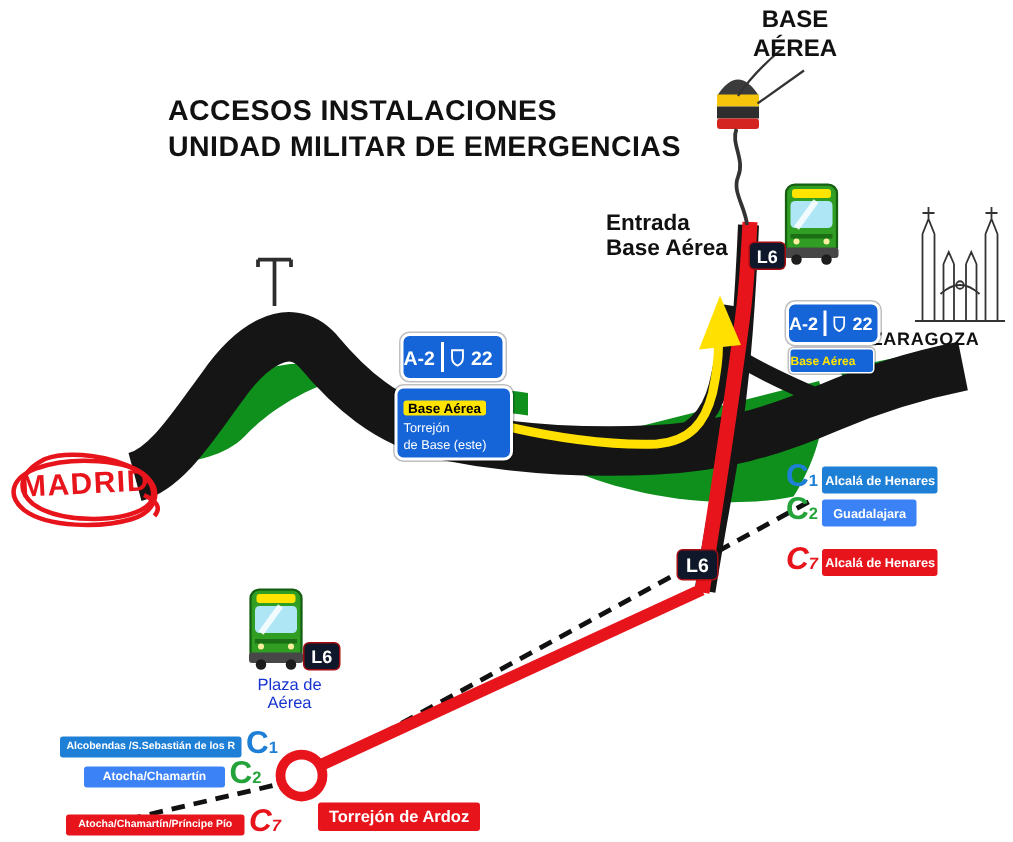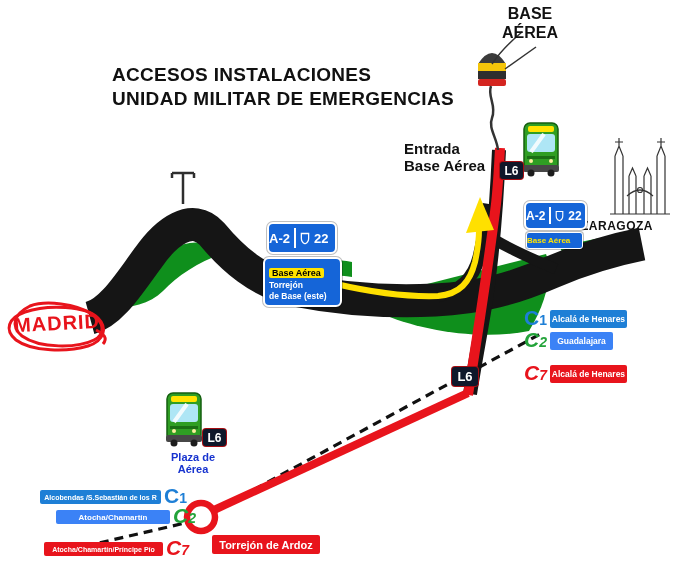--- a/index.html
+++ b/index.html
@@ -6,40 +6,40 @@
   body { margin:0; background:#fff; font-family:"Liberation Sans", sans-serif; }
   .stage { position:relative; width:675px; height:561px; background:#ffffff; overflow:hidden; }
   .abs { position:absolute; }
   .map-svg { position:absolute; left:0; top:0; }
 
   .title { font-weight:bold; font-size:19px; color:#111; letter-spacing:.3px; line-height:24px; white-space:nowrap; }
   .base-label { width:76px; text-align:center; font-weight:bold; font-size:16px; line-height:19px; color:#111; }
   .entrada-label { font-weight:bold; font-size:15px; line-height:17px; color:#111; white-space:nowrap; }
   .zaragoza { font-weight:bold; font-size:12px; letter-spacing:.5px; color:#111; white-space:nowrap; }
   .madrid { color:#e8141c; font-weight:bold; font-size:20px; letter-spacing:1px; transform:rotate(-3deg); white-space:nowrap; }
-  .plaza { width:66px; text-align:center; color:#1733cf; font-weight:bold; font-size:11px; line-height:12px; }
+  .plaza { width:66px; text-align:center; color:#1733cf; font-weight:normal; font-size:11px; line-height:12px; }
 
   .l6 { position:absolute; background:#0f172a; color:#fff; font-weight:bold; font-size:12px;
         width:23px; height:17px; display:flex; align-items:center; justify-content:center;
         border-radius:3px; box-shadow:0 0 0 1px #a50d12; }
 
   .sign { position:absolute; background:#1565d8; border:2px solid #fff; border-radius:6px;
           box-shadow:0 0 0 1px rgba(0,0,0,.25); color:#fff; }
   .sign-row { display:flex; align-items:center; gap:4px; height:100%; font-weight:bold; }
   .divider { width:2px; height:68%; background:#fff; }
   .chip { background:#ffe400; color:#000; font-weight:bold; font-size:9px; padding:0 3px; border-radius:2px; display:inline-block; }
-  .dest-line { font-size:8.5px; font-weight:bold; color:#fff; line-height:11px; }
+  .dest-line { font-size:8.5px; font-weight:normal; color:#fff; line-height:11px; }
 
   .rail-row { position:absolute; display:flex; align-items:center; gap:3px; }
   .rail-bar { color:#fff; font-weight:bold; display:flex; align-items:center; justify-content:center;
               height:14px; white-space:nowrap; border-radius:2px; padding:0 3px; }
   .rail-bar.lg { height:18px; font-size:8.5px; }
   .bgc1 { background:#1e7fd6; } .bgc2 { background:#3b82f6; } .bgc7 { background:#e8141c; }
-  .fgc1 { color:#1e7fd6; }    .fgc2 { color:#23a33a;font-style:italic; }    .fgc7 { color:#e8141c;font-style:italic; }
-  .clogo { display:inline-block; font-weight:800; font-size:14px; line-height:22px; }
+  .fgc1 { color:#1e7fd6; }    .fgc2 { color:#23a33a; }    .fgc7 { color:#e8141c;font-style:italic; }
+  .clogo { display:inline-block; font-weight:800; font-size:11px; line-height:22px; }
   .clogo::first-letter { font-size:21px; }
 
   .torrejon-bar { width:108px; height:19px; background:#e8141c; color:#fff; font-weight:bold; font-size:11px;
                   display:flex; align-items:center; justify-content:center; border-radius:2px; }
 </style>
 </head>
 <body>
 
 <div class="stage">
 
@@ -193,21 +193,21 @@
   <div class="abs plaza" style="left:160px;top:451px">
     <div>Plaza de</div>
     <div>Aérea</div>
   </div>
 
   <div class="rail-row" style="left:40px;top:485px">
     <div class="rail-bar bgc1" style="width:121px;font-size:7px">Alcobendas /S.Sebastián de los R</div>
     <div class="clogo fgc1">C1</div>
   </div>
   <div class="rail-row" style="left:56px;top:505px">
-    <div class="rail-bar bgc2" style="width:114px;font-size:8px">Atocha/Chamartín</div>
+    <div class="rail-bar bgc2" style="width:94px;font-size:8px">Atocha/Chamartín</div>
     <div class="clogo fgc2">C2</div>
   </div>
   <div class="rail-row" style="left:44px;top:537px">
     <div class="rail-bar bgc7" style="width:119px;font-size:7px">Atocha/Chamartín/Príncipe Pío</div>
     <div class="clogo fgc7">C7</div>
   </div>
 
   <div class="abs torrejon-bar" style="left:212px;top:535px">Torrejón de Ardoz</div>
 
   <div class="rail-row" style="left:524px;top:307px">

